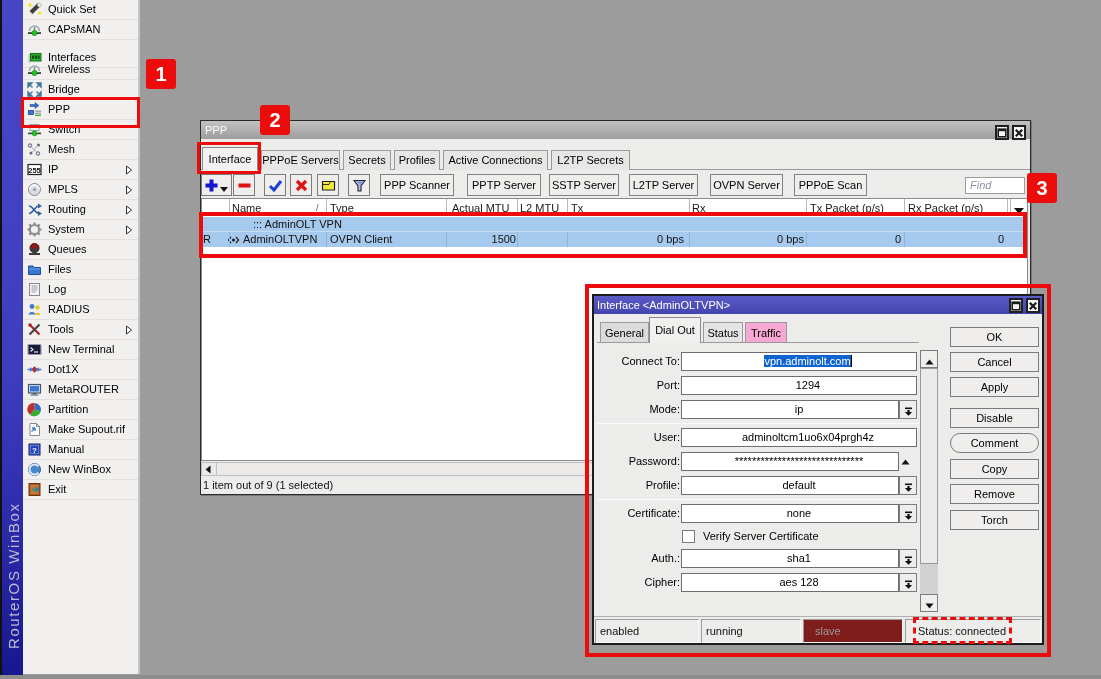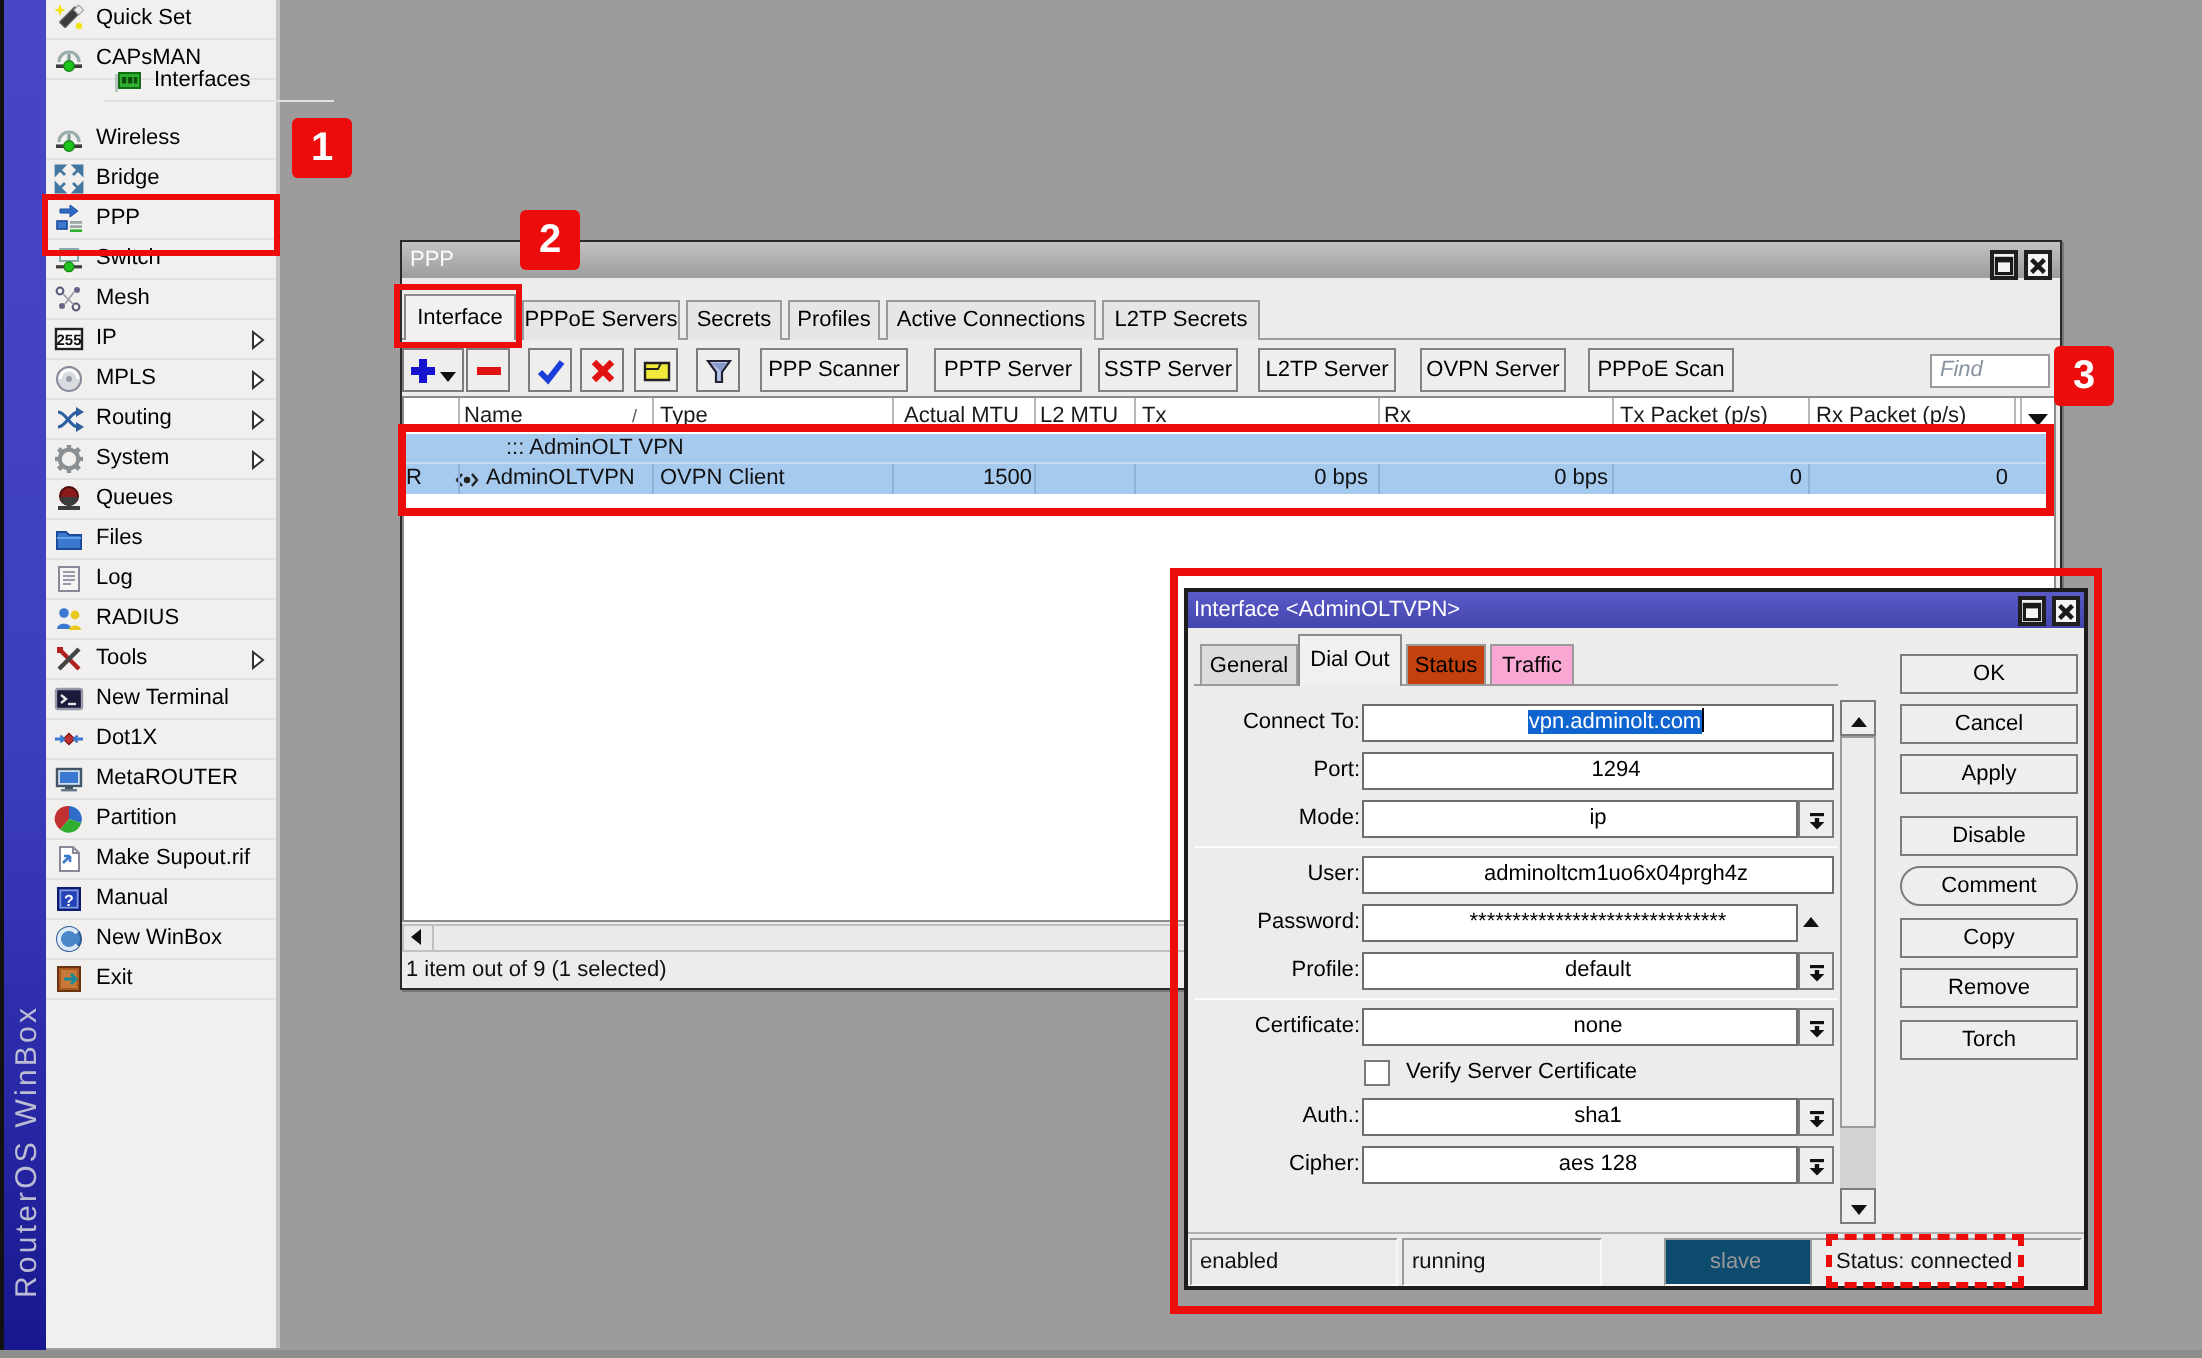--- a/index.html
+++ b/index.html
@@ -33,21 +33,21 @@
     </div>
 <div class="mi" style="top:20px;">
       <svg width="15" height="15" viewBox="0 0 15 15">
         <path d="M2.5 9 A5 5 0 1 1 12.5 9" fill="none" stroke="#9aabab" stroke-width="1.6"></path>
         <rect x="6.7" y="5" width="1.6" height="6" fill="#7f9a9a"></rect>
         <rect x="1" y="10.2" width="13" height="1.8" fill="#3c3c3c"></rect>
         <circle cx="7.5" cy="11" r="2.6" fill="#1fc41f" stroke="#128a12" stroke-width="0.7"></circle>
       </svg>
       <span>CAPsMAN</span>
     </div>
-<div class="mi" style="top:31px;margin-left:29px;">
+<div class="mi" style="top:48px;">
       <svg width="15" height="15" viewBox="0 0 15 15">
         <rect x="1.5" y="4" width="1.5" height="9" fill="#b9c4c4"></rect>
         <rect x="3.5" y="3.5" width="10.5" height="7.5" fill="#2fae2f" stroke="#127012" stroke-width="1"></rect>
         <rect x="5" y="5.5" width="2.2" height="3.2" fill="#0d4d0d"></rect>
         <rect x="8" y="5.5" width="2.2" height="3.2" fill="#0d4d0d"></rect>
         <rect x="11" y="5.5" width="1.6" height="3.2" fill="#0d4d0d"></rect>
       </svg>
       <span>Interfaces</span>
     </div>
 <div class="mi" style="top:60px;">
@@ -398,21 +398,21 @@
         <rect x="1.2" y="1.2" width="7.6" height="7.6" fill="none" stroke="#1a1a1a" stroke-width="1.6"></rect>
         <rect x="1.2" y="1.2" width="7.6" height="2" fill="#1a1a1a"></rect>
       </svg></span>
   </div>
 <div class="abs" style="left:1026px;top:298px;width:14px;height:15px;background:#f4f4f3;border:2px solid #1f1f1f;z-index:47;">
     <span style="position:absolute;left:0px;top:1px;"><svg width="10" height="10" viewBox="0 0 10 10">
         <path d="M1.8 1.8 L8.2 8.2 M8.2 1.8 L1.8 8.2" stroke="#1a1a1a" stroke-width="2.2"></path>
       </svg></span>
   </div>
 <div class="abs" style="left:600px;top:322px;width:49px;height:21px;background:#dddcdb;border:1px solid #9a9a9a;border-bottom:none;text-align:center;line-height:20px;z-index:47;">General</div>
-<div class="abs" style="left:703px;top:322px;width:40px;height:21px;background:#c2410c;border:1px solid #9a9a9a;border-bottom:none;text-align:center;line-height:20px;z-index:47;">Status</div>
+<div class="abs" style="left:703px;top:322px;width:40px;height:21px;background:#e5e5e5;border:1px solid #9a9a9a;border-bottom:none;text-align:center;line-height:20px;z-index:47;">Status</div>
 <div class="abs" style="left:745px;top:322px;width:42px;height:21px;background:#f9a8d4;border:1px solid #9a9a9a;border-bottom:none;text-align:center;line-height:20px;z-index:47;">Traffic</div>
 <div class="abs" style="left:597px;top:342px;width:322px;height:1px;background:#9a9a9a;z-index:47;"></div>
 <div class="abs" style="left:649px;top:317px;width:52px;height:26px;background:#f0f0ef;border:1px solid #8a8a8a;border-bottom:none;text-align:center;line-height:24px;z-index:47;">Dial Out</div>
 <div class="abs" style="left:580px;top:355px;width:100px;text-align:right;z-index:47;">Connect To:</div>
 <div class="abs inp" style="left:681px;top:352px;width:236px;height:19px;z-index:47;"><span style="background:#0f64d0;color:#fff;">vpn.adminolt.com</span><span style="display:inline-block;width:1px;height:12px;background:#000;vertical-align:-2px;"></span></div>
 <div class="abs" style="left:580px;top:379px;width:100px;text-align:right;z-index:47;">Port:</div>
 <div class="abs inp" style="left:681px;top:376px;width:236px;height:19px;z-index:47;">1294</div>
 <div class="abs" style="left:580px;top:403px;width:100px;text-align:right;z-index:47;">Mode:</div>
 <div class="abs inp" style="left:681px;top:400px;width:218px;height:19px;z-index:47;">ip</div>
 <div class="abs btn3" style="left:899px;top:400px;width:18px;height:19px;z-index:47;">
@@ -485,19 +485,19 @@
 <div class="abs btn3" style="left:950px;top:352px;width:89px;height:20px;line-height:19px;z-index:47;">Cancel</div>
 <div class="abs btn3" style="left:950px;top:377px;width:89px;height:20px;line-height:19px;z-index:47;">Apply</div>
 <div class="abs btn3" style="left:950px;top:408px;width:89px;height:20px;line-height:19px;z-index:47;">Disable</div>
 <div class="abs btn3" style="left:950px;top:433px;width:89px;height:20px;line-height:19px;z-index:47;border-radius:10px;">Comment</div>
 <div class="abs btn3" style="left:950px;top:459px;width:89px;height:20px;line-height:19px;z-index:47;">Copy</div>
 <div class="abs btn3" style="left:950px;top:484px;width:89px;height:20px;line-height:19px;z-index:47;">Remove</div>
 <div class="abs btn3" style="left:950px;top:510px;width:89px;height:20px;line-height:19px;z-index:47;">Torch</div>
 <div class="abs" style="left:594px;top:616px;width:448px;height:1px;background:#b0b0b0;z-index:47;"></div>
 <div class="abs" style="left:595px;top:619px;width:104px;height:24px;background:#ececeb;border:1px solid;border-color:#9a9a9a #f8f8f8 #f8f8f8 #9a9a9a;color:#111;line-height:22px;padding-left:4px;z-index:47;">enabled</div>
 <div class="abs" style="left:701px;top:619px;width:100px;height:24px;background:#ececeb;border:1px solid;border-color:#9a9a9a #f8f8f8 #f8f8f8 #9a9a9a;color:#111;line-height:22px;padding-left:4px;z-index:47;">running</div>
-<div class="abs" style="left:803px;top:619px;width:100px;height:24px;background:#0c4a6e;border:1px solid;border-color:#9a9a9a #f8f8f8 #f8f8f8 #9a9a9a;color:#9a9a9a;line-height:22px;padding-left:22px;z-index:47;margin-left:29px;">slave</div>
+<div class="abs" style="left:803px;top:619px;width:100px;height:24px;background:#7f1d1d;border:1px solid;border-color:#9a9a9a #f8f8f8 #f8f8f8 #9a9a9a;color:#9a9a9a;line-height:22px;padding-left:11px;z-index:47;">slave</div>
 <div class="abs" style="left:905px;top:619px;width:136px;height:24px;background:#ececeb;border:1px solid;border-color:#9a9a9a #f8f8f8 #f8f8f8 #9a9a9a;color:#111;line-height:22px;padding-left:12px;z-index:47;">Status: connected</div>
 <div class="abs" style="left:913px;top:617px;width:99px;height:27px;border:3px dashed #ed0c0c;z-index:50;"></div>
 <div class="abs" style="left:21px;top:97px;width:119px;height:31px;border:3px solid #ed0c0c;z-index:60;"></div>
 <div class="abs rnum" style="left:146px;top:59px;width:30px;height:30px;">1</div>
 <div class="abs rnum" style="left:260px;top:105px;width:30px;height:30px;">2</div>
 <div class="abs rnum" style="left:1027px;top:173px;width:30px;height:30px;">3</div>
 
 </body></html>

